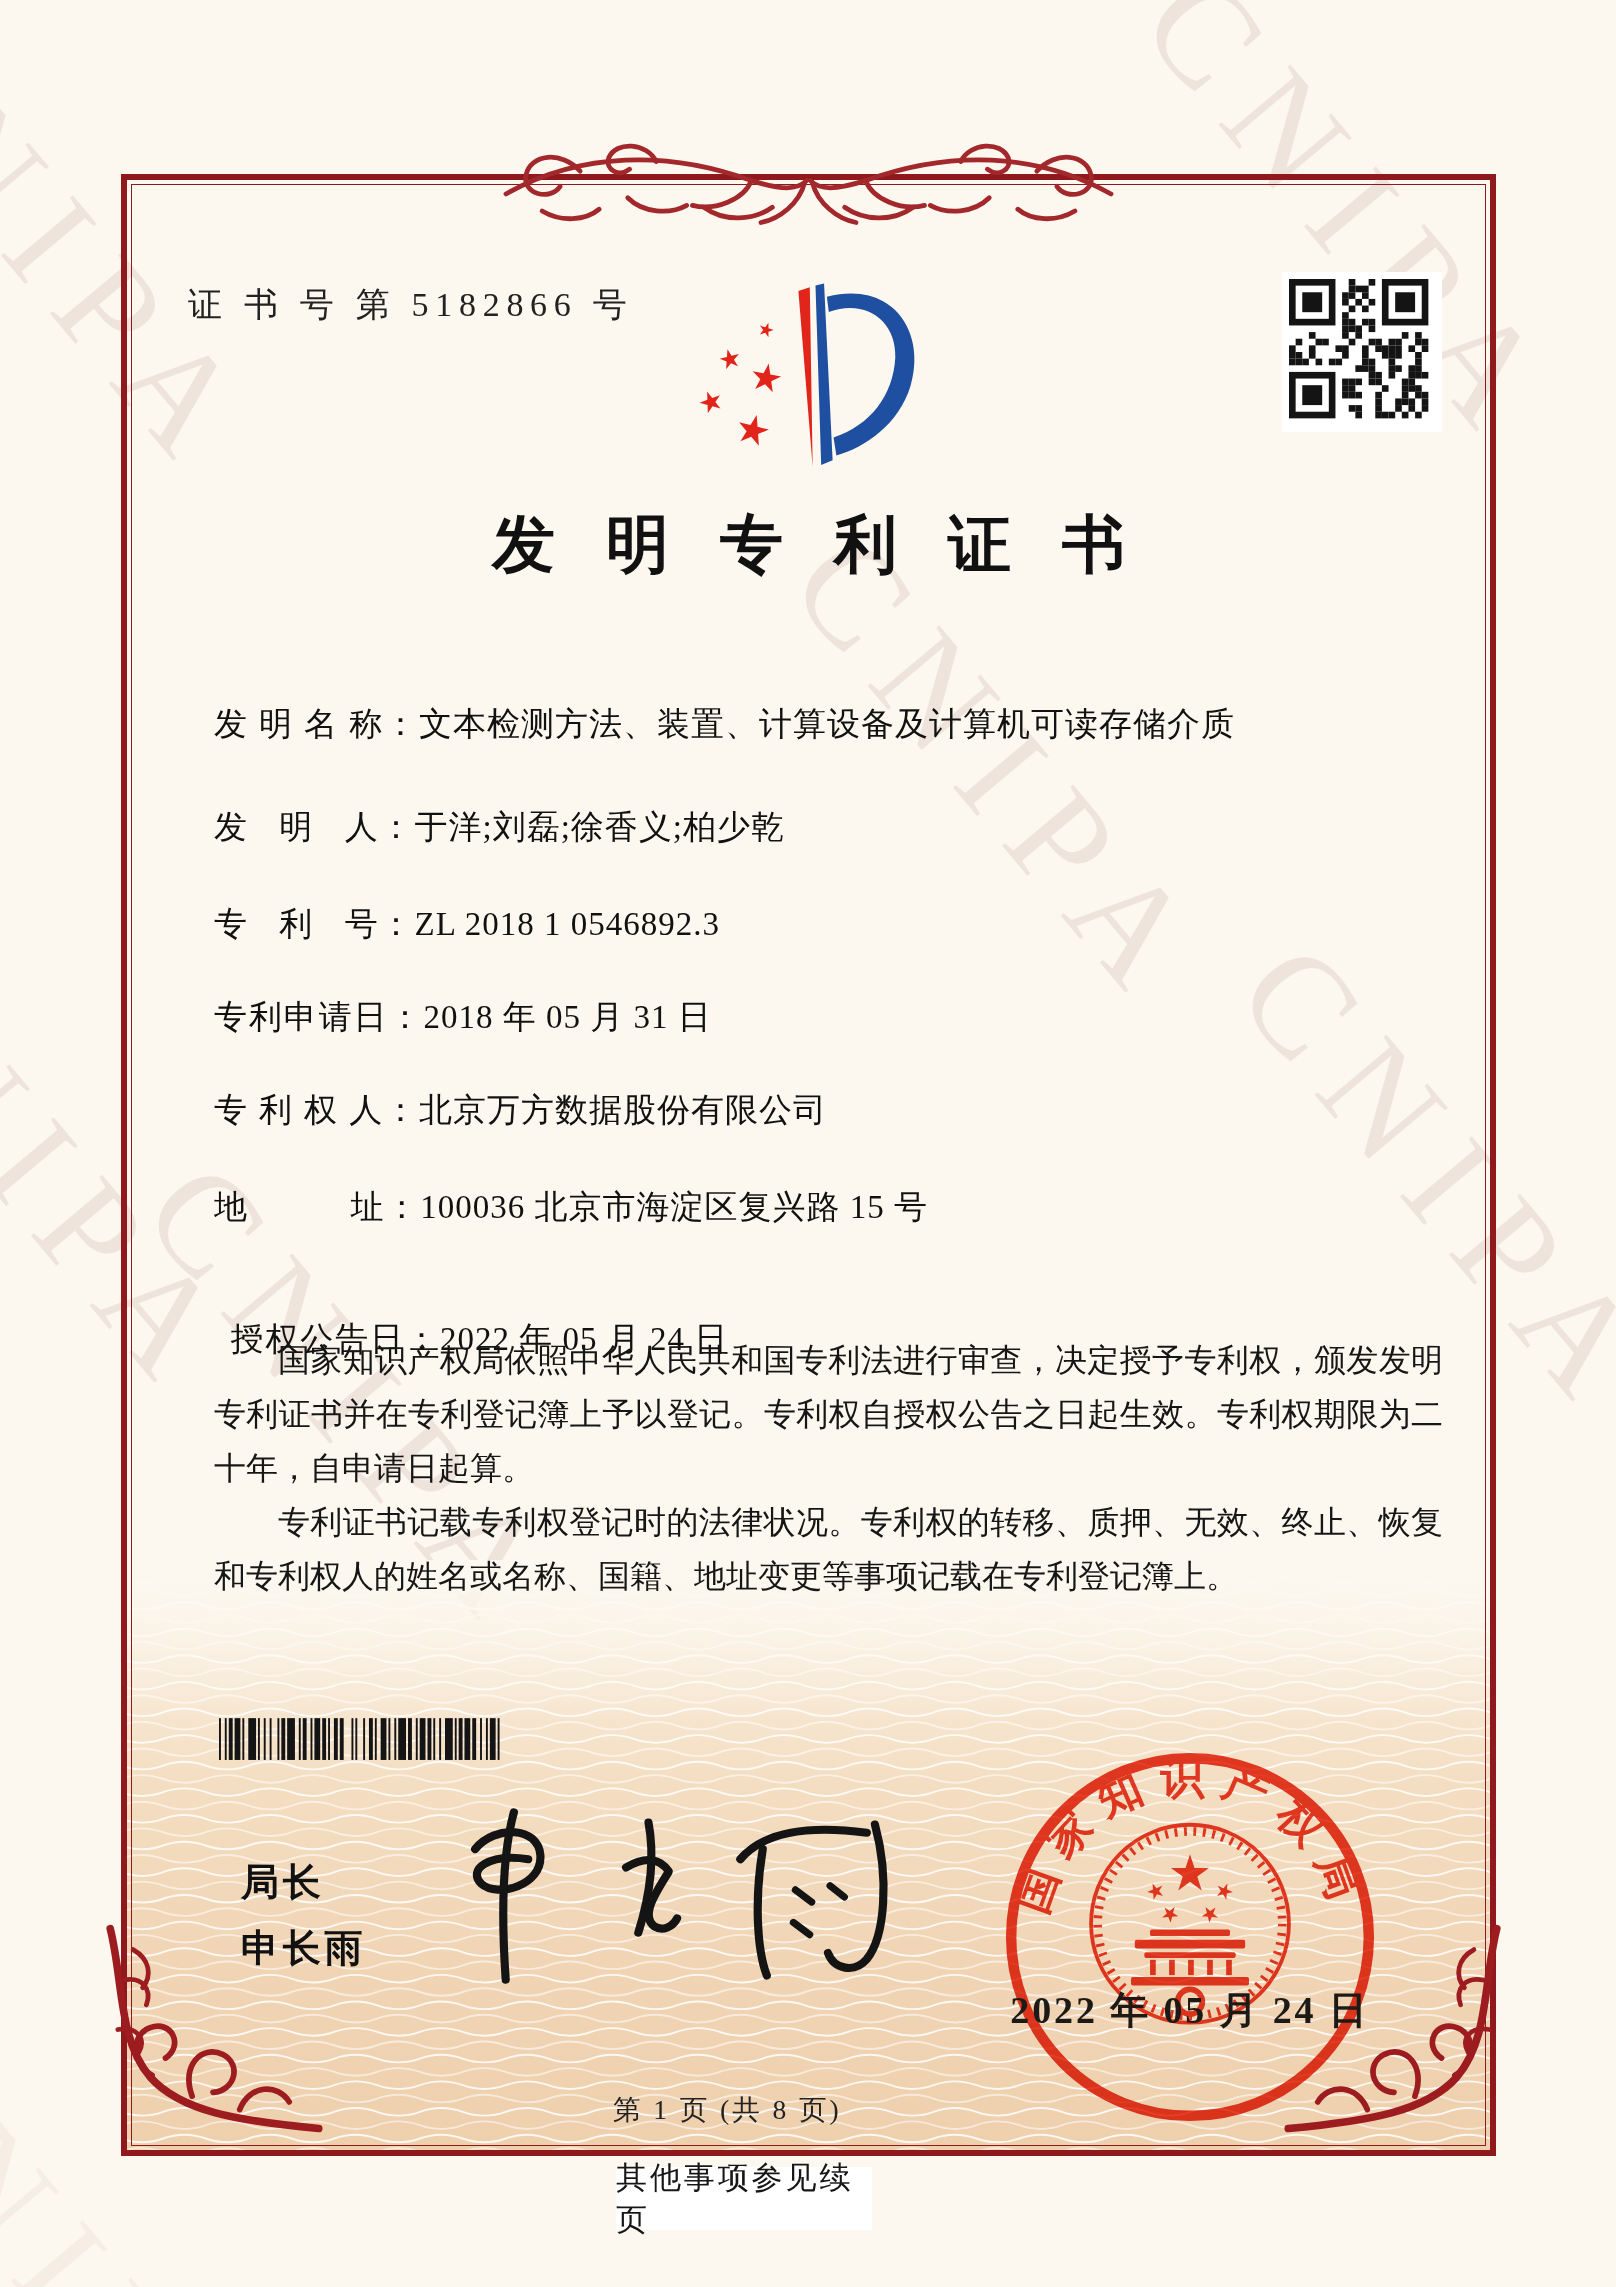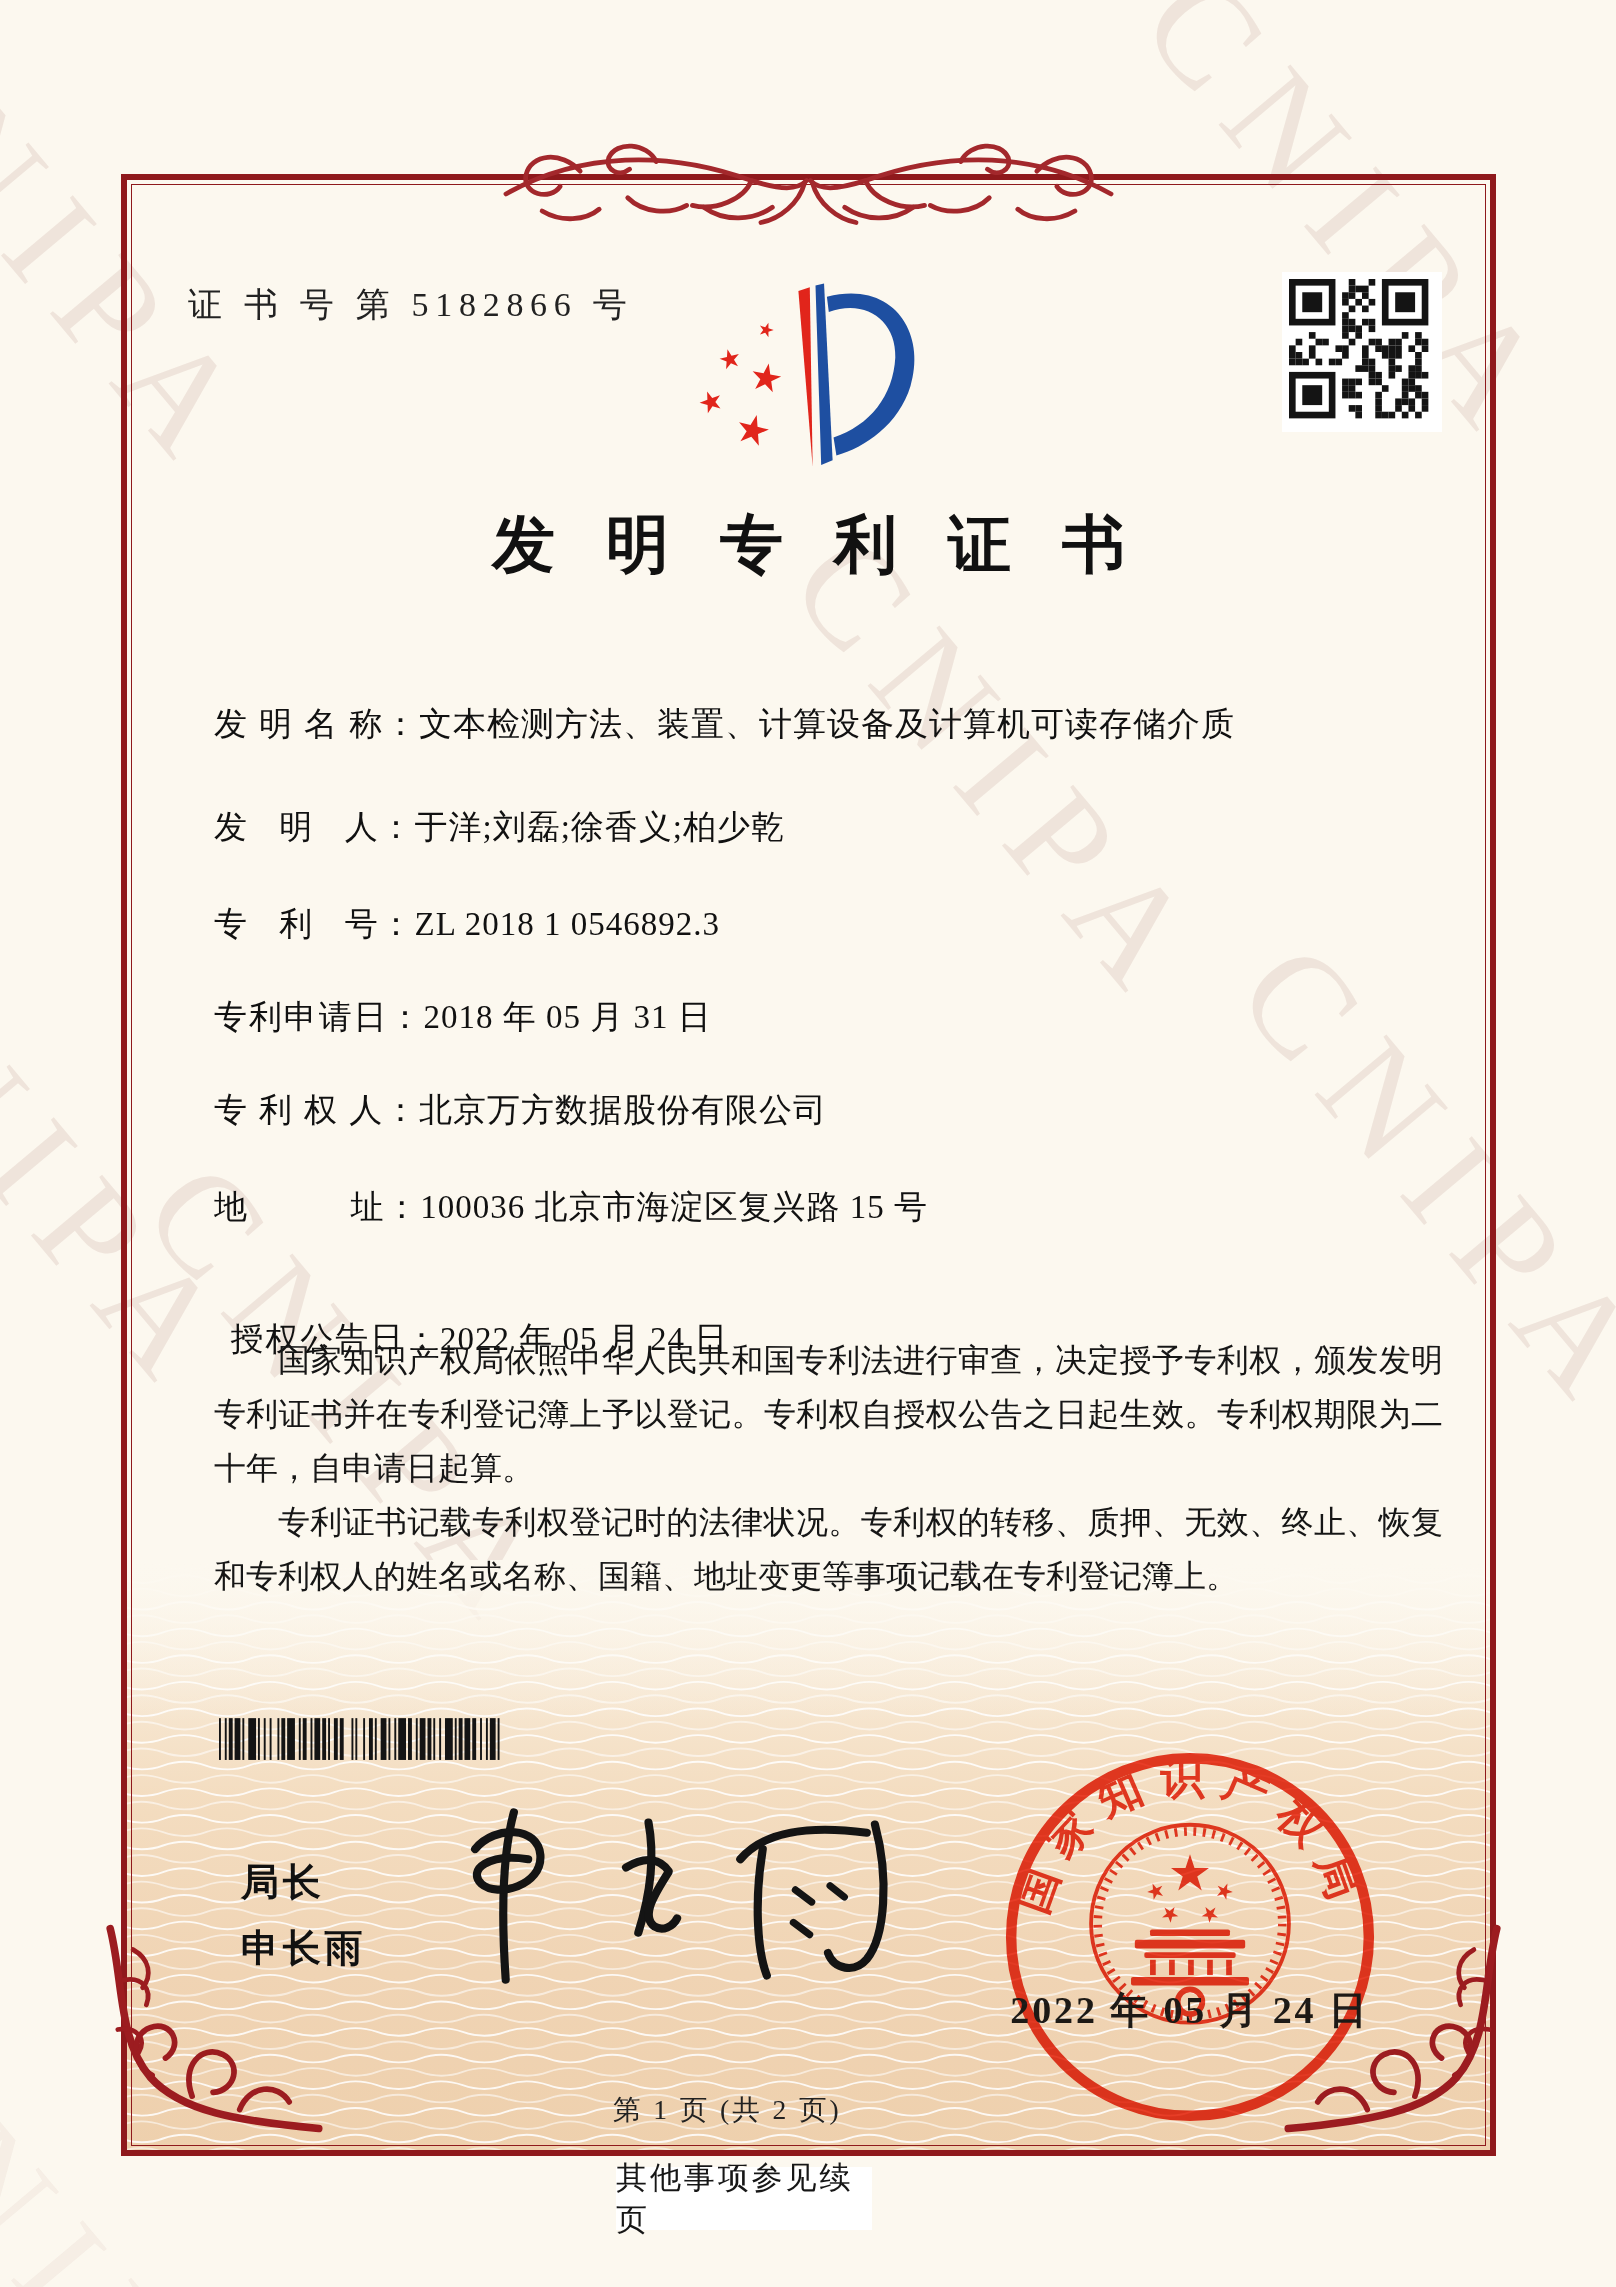--- a/index.html
+++ b/index.html
@@ -448,15 +448,15 @@
       <rect x="-2" y="38" width="6" height="16"></rect>
       <rect x="18" y="38" width="6" height="16"></rect>
       <rect x="38" y="38" width="6" height="16"></rect>
       <rect x="-62" y="56" width="124" height="9" rx="2"></rect>
     </g>
     <circle cy="82" r="13" stroke-width="6"></circle>
   </g>
   <text x="0" y="90" text-anchor="middle" font-size="40" letter-spacing="3" fill="#141414" font-weight="600">2022 年 05 月 24 日</text>
 </svg>
 
-<div class="pageinfo">第 1 页 (共 2 页)</div>
+<div class="pageinfo">第 1 页 (共 8 页)</div>
 <div class="contnote">其他事项参见续页</div>
 
 
 </body></html>

